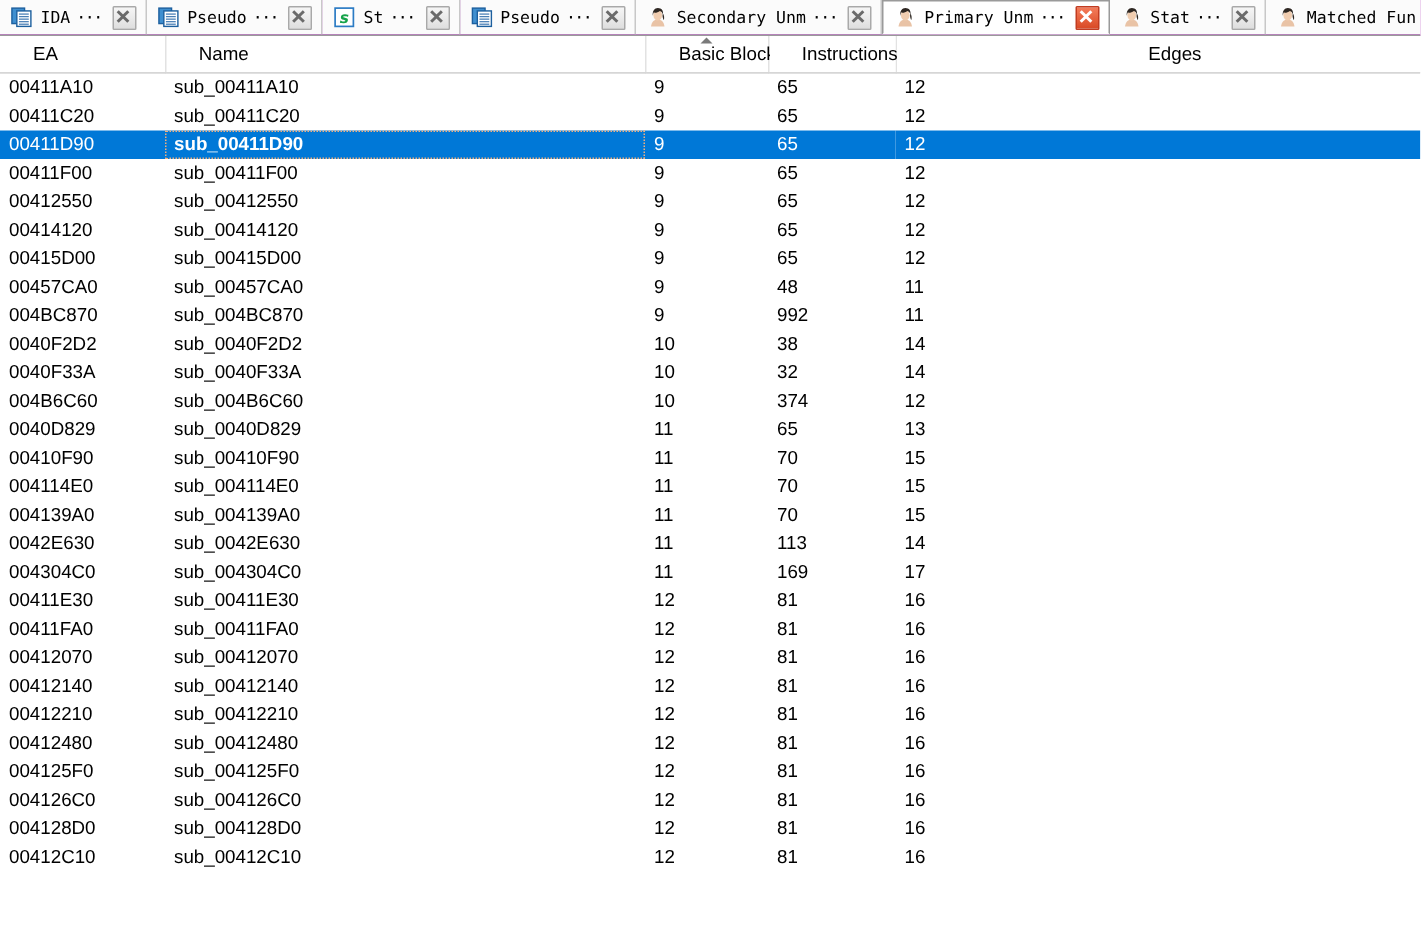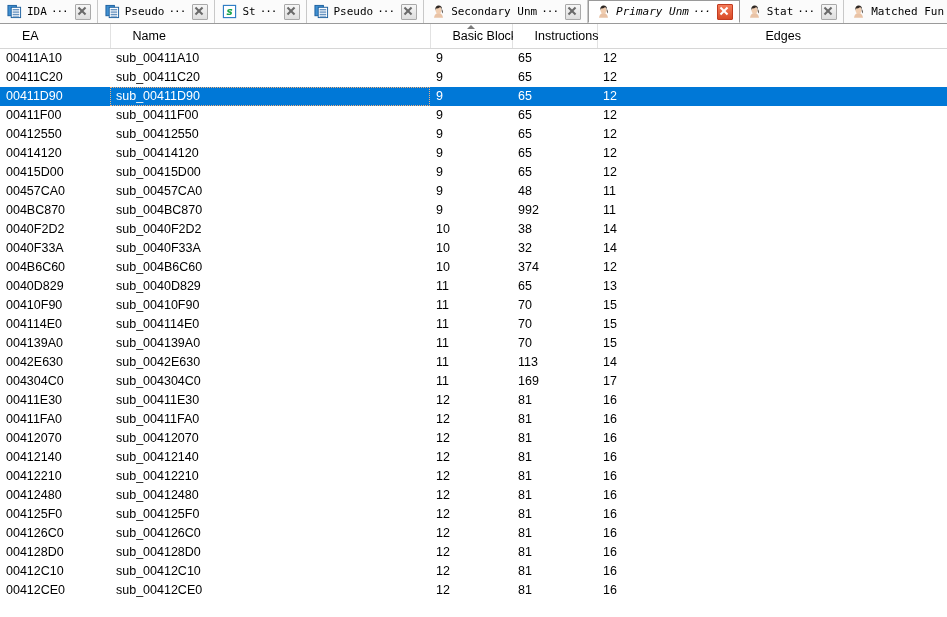--- a/index.html
+++ b/index.html
@@ -42,21 +42,20 @@
   }
   .tab.active {
     background: #ffffff;
     border-top: 1px solid #9a9a9a;
     border-left: 1px solid #9a9a9a;
     border-right: 1px solid #9a9a9a;
     border-bottom: 1px solid #ffffff;
     margin-bottom: -1px;
     position: relative;
     z-index: 2;
-    font-style: italic;
   }
   .tab-label {
     font-size: 11px;
     letter-spacing: 0px;
   }
   .tab-ellipsis {
     letter-spacing: -1px;
     margin-left: -1px;
   }
 
@@ -149,20 +148,21 @@
     line-height: 19px;
   }
   tr.row.selected td {
     background: #0078d7;
     color: #ffffff;
     margin-left: 25px;
   }
   tr.row.selected td.namecell {
     outline: 1px dotted #f0b080;
     outline-offset: -1px;
+    font-weight: bold;
   }
 </style>
 </head>
 <body>
 
 <div class="tabbar">
     <div class="tab">
       <svg class="ico" viewBox="0 0 16 16">
         <rect x="1" y="1.5" width="9" height="11" fill="#3f8fd0" stroke="#1c5f9e" stroke-width="1"></rect>
         <rect x="4.5" y="3.5" width="10" height="11" fill="#ffffff" stroke="#1c5f9e" stroke-width="1"></rect>
@@ -465,22 +465,15 @@
           <td>81</td>
           <td>16</td>
         </tr>
         <tr class="row">
           <td>00412C10</td>
           <td class="namecell">sub_00412C10</td>
           <td>12</td>
           <td>81</td>
           <td>16</td>
         </tr>
-        <tr class="row">
-          <td>00412CE0</td>
-          <td class="namecell">sub_00412CE0</td>
-          <td>12</td>
-          <td>81</td>
-          <td>16</td>
-        </tr>
       </tbody>
   </table>
 </div>
 
 </body></html>

